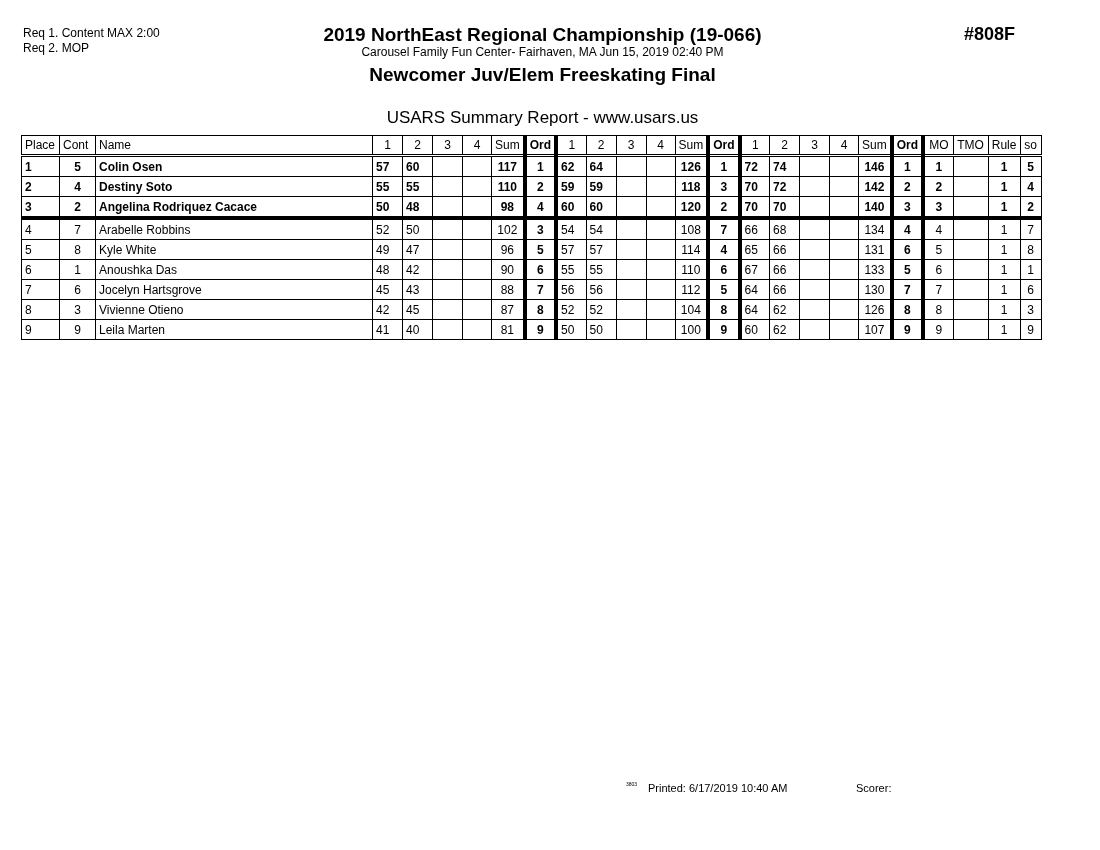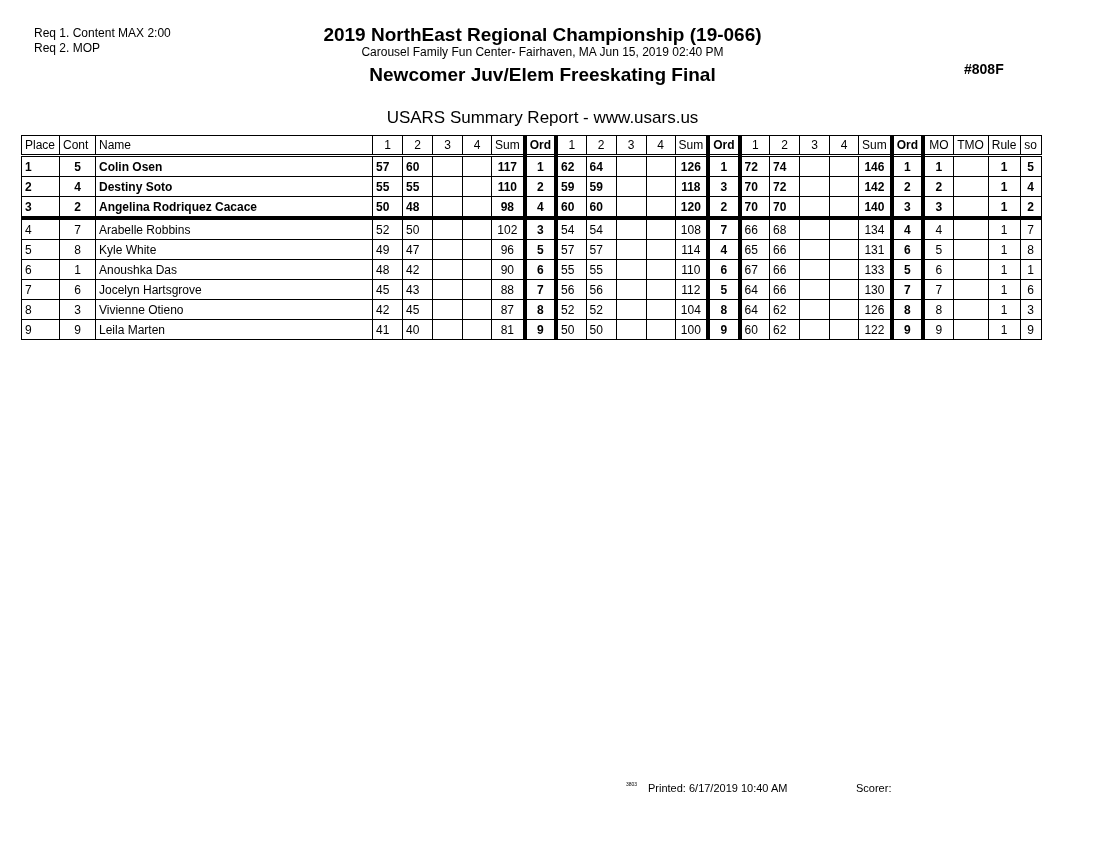--- a/index.html
+++ b/index.html
@@ -1,23 +1,23 @@
 <!DOCTYPE html>
 <html><head>
 <meta charset="utf-8">
 <style>
   html, body { margin:0; padding:0; background:#ffffff; }
   body { width:1100px; height:850px; position:relative; font-family:"Liberation Sans", sans-serif; color:#000; overflow:hidden; }
-  .req { position:absolute; left:23px; font-size:12px; line-height:14px;margin-left:11px; }
+  .req { position:absolute; left:23px; font-size:12px; line-height:14px; }
   .center { position:absolute; left:0; width:1085px; text-align:center; white-space:nowrap; }
   .h1 { top:24px; font-size:19px; font-weight:bold; }
   .h2 { top:45px; font-size:12px; }
   .h3 { top:64px; font-size:19px; font-weight:bold; }
   .h4 { top:108px; font-size:17px; }
-  .code { position:absolute; left:964px; top:24px; font-size:14px; font-weight:bold;margin-top:37px; }
+  .code { position:absolute; left:964px; top:24px; font-size:18px; font-weight:bold; }
 
   table.grid { position:absolute; left:21px; top:135px; border-collapse:collapse; table-layout:fixed; font-size:12px; }
   table.grid td { border:1px solid #000; height:19px; padding:0 3px; white-space:nowrap; overflow:hidden; }
   table.grid tr.jrow td { height:19px; font-size:11px; border-bottom:1px solid #000; }
   table.grid tr.jrow td.blank { border:none; }
   table.grid tr.hdr td { height:18px; border-bottom:3px double #000; }
   table.grid tr.top td { font-weight:bold; }
   table.grid tr.cut td { border-bottom:4px solid #000; }
   .c { text-align:center; }
   .r { text-align:center; }
@@ -324,21 +324,21 @@
         <td class="jstart">50</td>
         <td>50</td>
         <td></td>
         <td></td>
         <td class="r">100</td>
         <td class="ord">9</td>
         <td class="jstart">60</td>
         <td>62</td>
         <td></td>
         <td></td>
-        <td class="r">122</td>
+        <td class="r">107</td>
         <td class="ord">9</td>
         <td class="moc">9</td>
         <td class="c"></td>
         <td class="c">1</td>
         <td class="c">9</td>
       </tr>
     </tbody>
 </table>
 
 <div class="tiny">3803</div>

